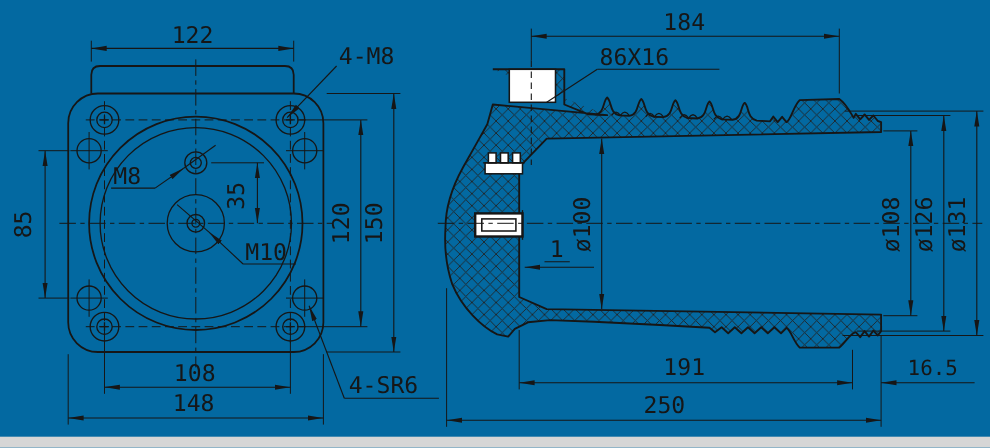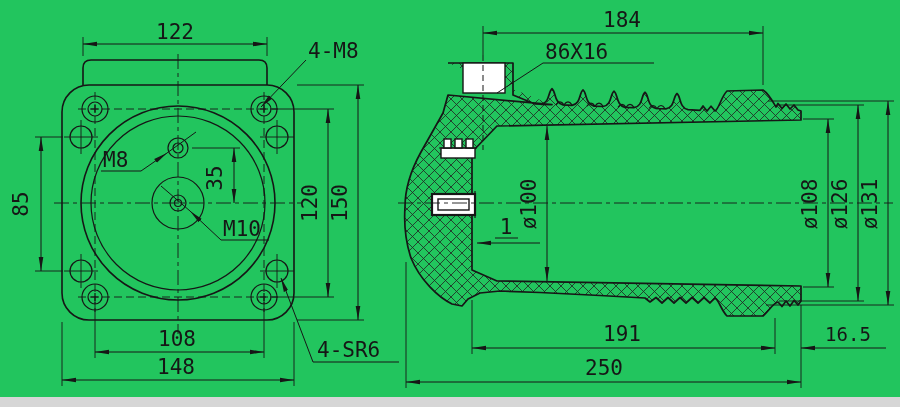--- a/index.html
+++ b/index.html
@@ -1,16 +1,16 @@
 <!DOCTYPE html>
 <html><head>
 <meta charset="utf-8">
 <style>
   html,body{margin:0;padding:0;background:#e8e8e8;}
-  .stage{width:900px;height:407px;background:#22c55e;position:relative;overflow:hidden;
+  .stage{width:900px;height:407px;background:#0369a1;position:relative;overflow:hidden;
          font-family:"DejaVu Sans Mono","Liberation Mono",monospace;}
   svg{display:block;}
   .outline{fill:none;stroke:#161616;stroke-width:1.6;}
   .thin{fill:none;stroke:#161616;stroke-width:1.2;}
   .part{fill:url(#xh);stroke:#161616;stroke-width:1.7;stroke-linejoin:round;}
   .white{fill:#ffffff;stroke:#161616;stroke-width:1.4;}
   .dim{stroke:#161616;stroke-width:1;fill:none;}
   .ext{stroke:#161616;stroke-width:0.9;fill:none;}
   .cl{stroke:#161616;stroke-width:0.9;fill:none;stroke-dasharray:15 4 4 4;}
   .hid{stroke:#161616;stroke-width:1;fill:none;stroke-dasharray:6 4;}

